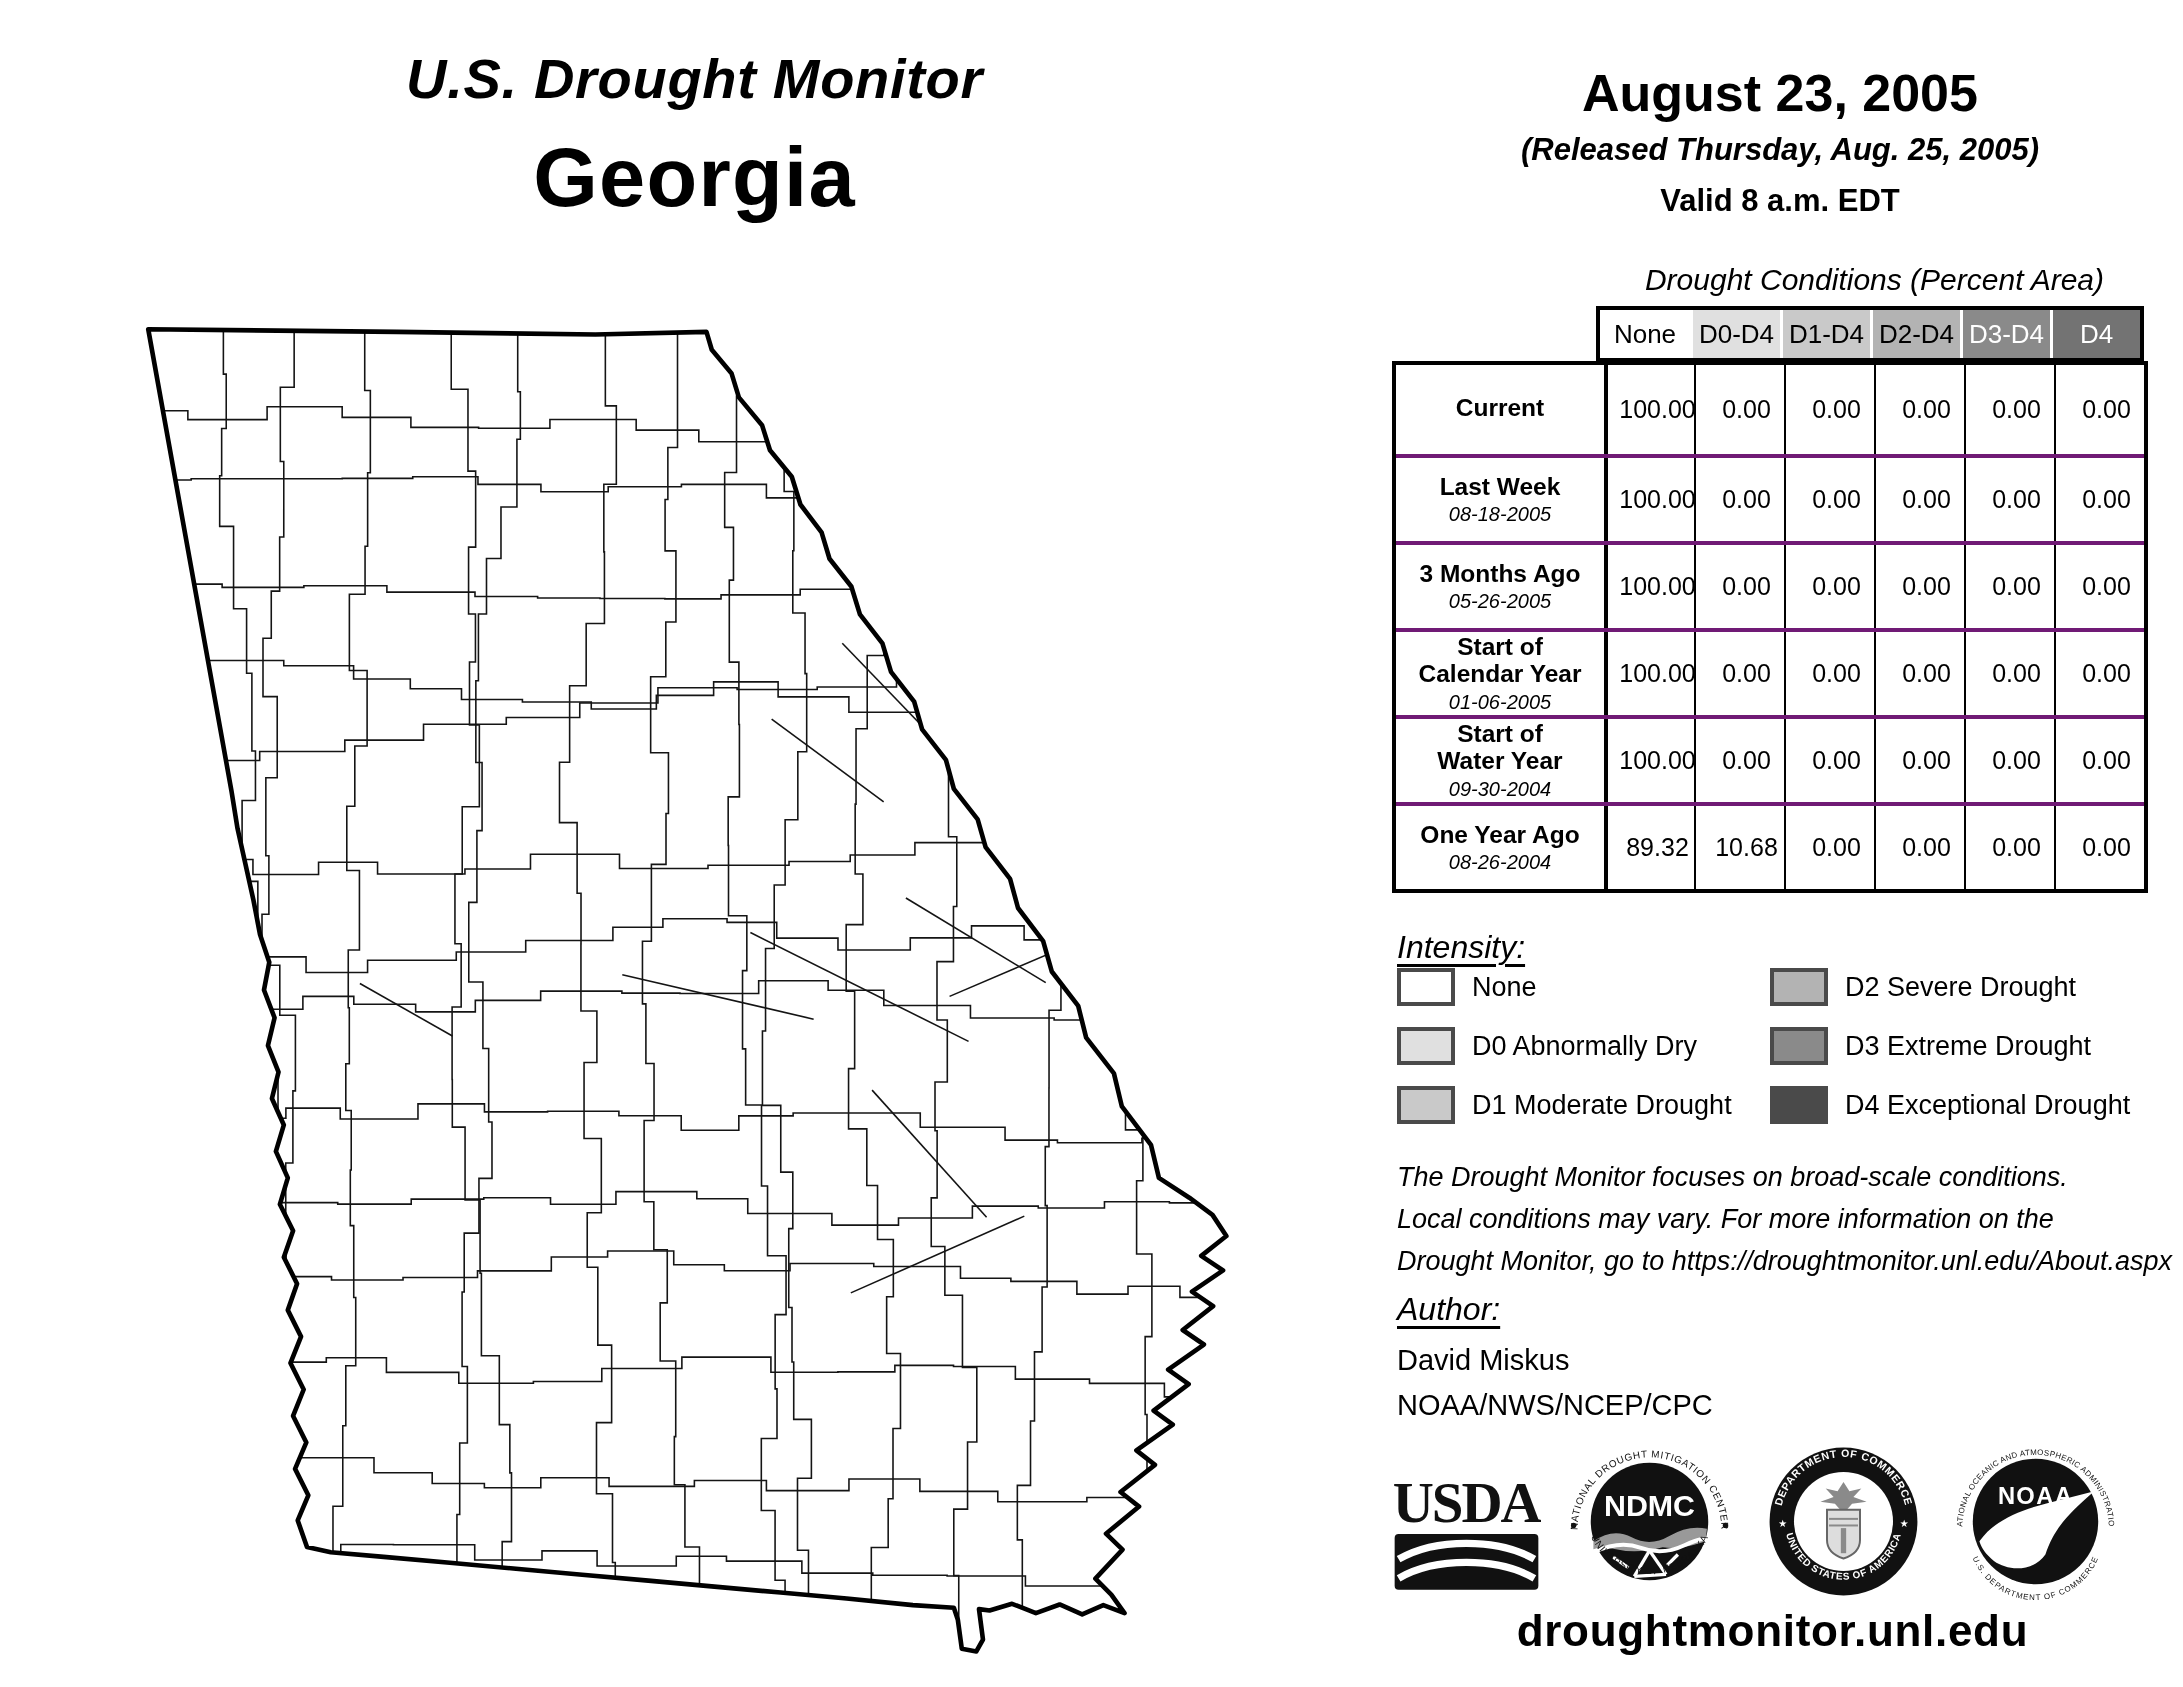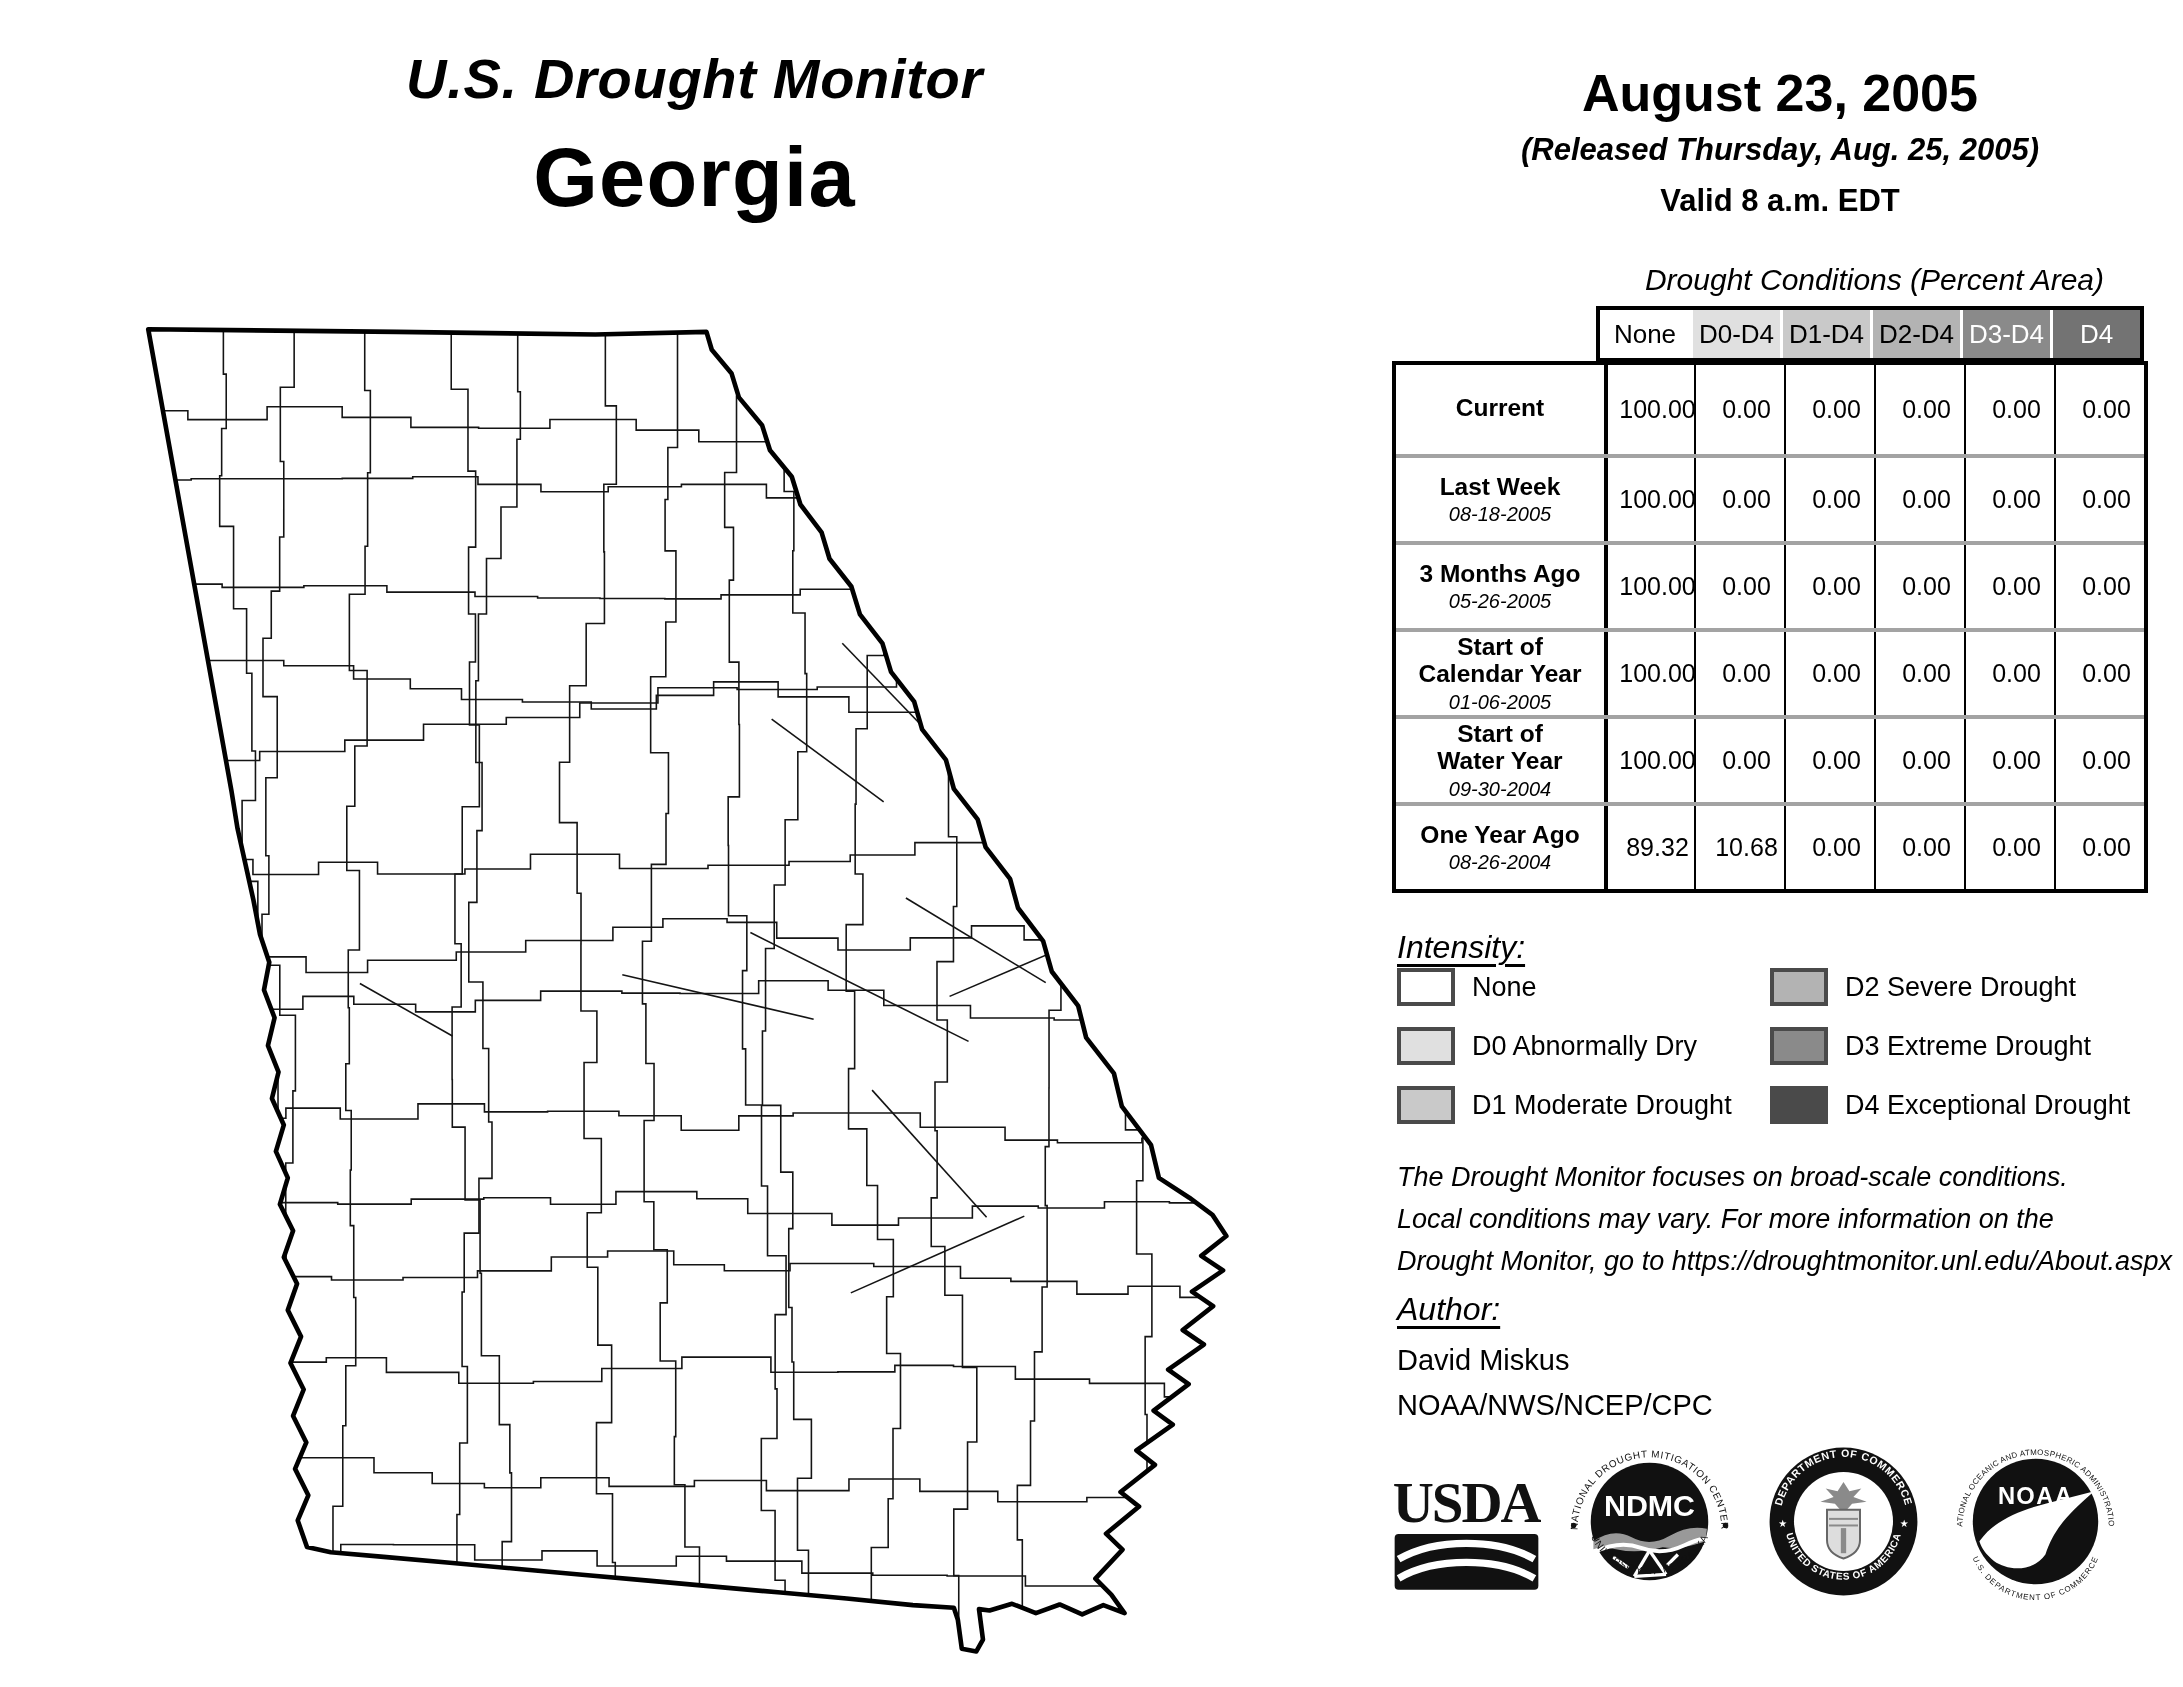--- a/index.html
+++ b/index.html
@@ -26,21 +26,21 @@
   
   .dm-caption { position:absolute; left:1600px; top:263px; width:549px; text-align:center;
                 font-size:30px; font-style:italic; }
   .hdr-row { position:absolute; left:1596px; top:306px; display:flex;
              border:4px solid #000; }
   .hdr-cell { width:90px; height:48px; display:flex; align-items:center; justify-content:center;
               font-size:26px; border-left:3.3px solid #fff; }
   .hdr-cell:first-child { border-left:none; }
   .hdr-cell.c4, .hdr-cell.c5 { color:#fff; }
   .dm-body { position:absolute; left:1392px; top:361px; border:4.6px solid #000; background:#fff; }
-  .dm-row { display:flex; border-top:4px solid #a3a3a3; height:87px; }
+  .dm-row { display:flex; border-top:4px solid #701a75; height:87px; }
   .dm-row:first-child { border-top:none; height:89px;border-radius:27px; }
   .label-cell { width:208px; display:flex; flex-direction:column; align-items:center;
                 justify-content:center; text-align:center; padding:0 4px; }
   .row-label { font-size:24.5px; font-weight:bold; line-height:1.12; }
   .row-date { font-size:20px; font-style:italic; margin-top:3.3px; }
   .val-cell { width:90px; display:flex; align-items:center; justify-content:center;
               font-size:25px; border-left:2.6px solid #000;padding-left:13px; }
   .val-cell:nth-child(2) { border-left:4px solid #000; }
 
   
@@ -351,15 +351,16 @@
       </text>
       <circle cx="125" cy="122" r="95" fill="#111"></circle>
       <text x="125" y="95" text-anchor="middle" font-size="36" font-weight="bold" letter-spacing="2" fill="#fff">NOAA</text>
       <path d="M 40 152 C 75 102 150 94 214 76 C 170 114 152 136 140 172 C 122 198 84 198 62 182 C 50 172 43 162 40 152 Z" fill="#fff"></path>
       <text font-size="12" letter-spacing="1.5" fill="#111">
         <textPath href="#noaaBot" startOffset="50%" text-anchor="middle">U.S. DEPARTMENT OF COMMERCE</textPath>
       </text>
     </svg>
   </div>
 
+  <div class="footer-url">droughtmonitor.unl.edu</div>
 
 </div>
 
 
 </body></html>

